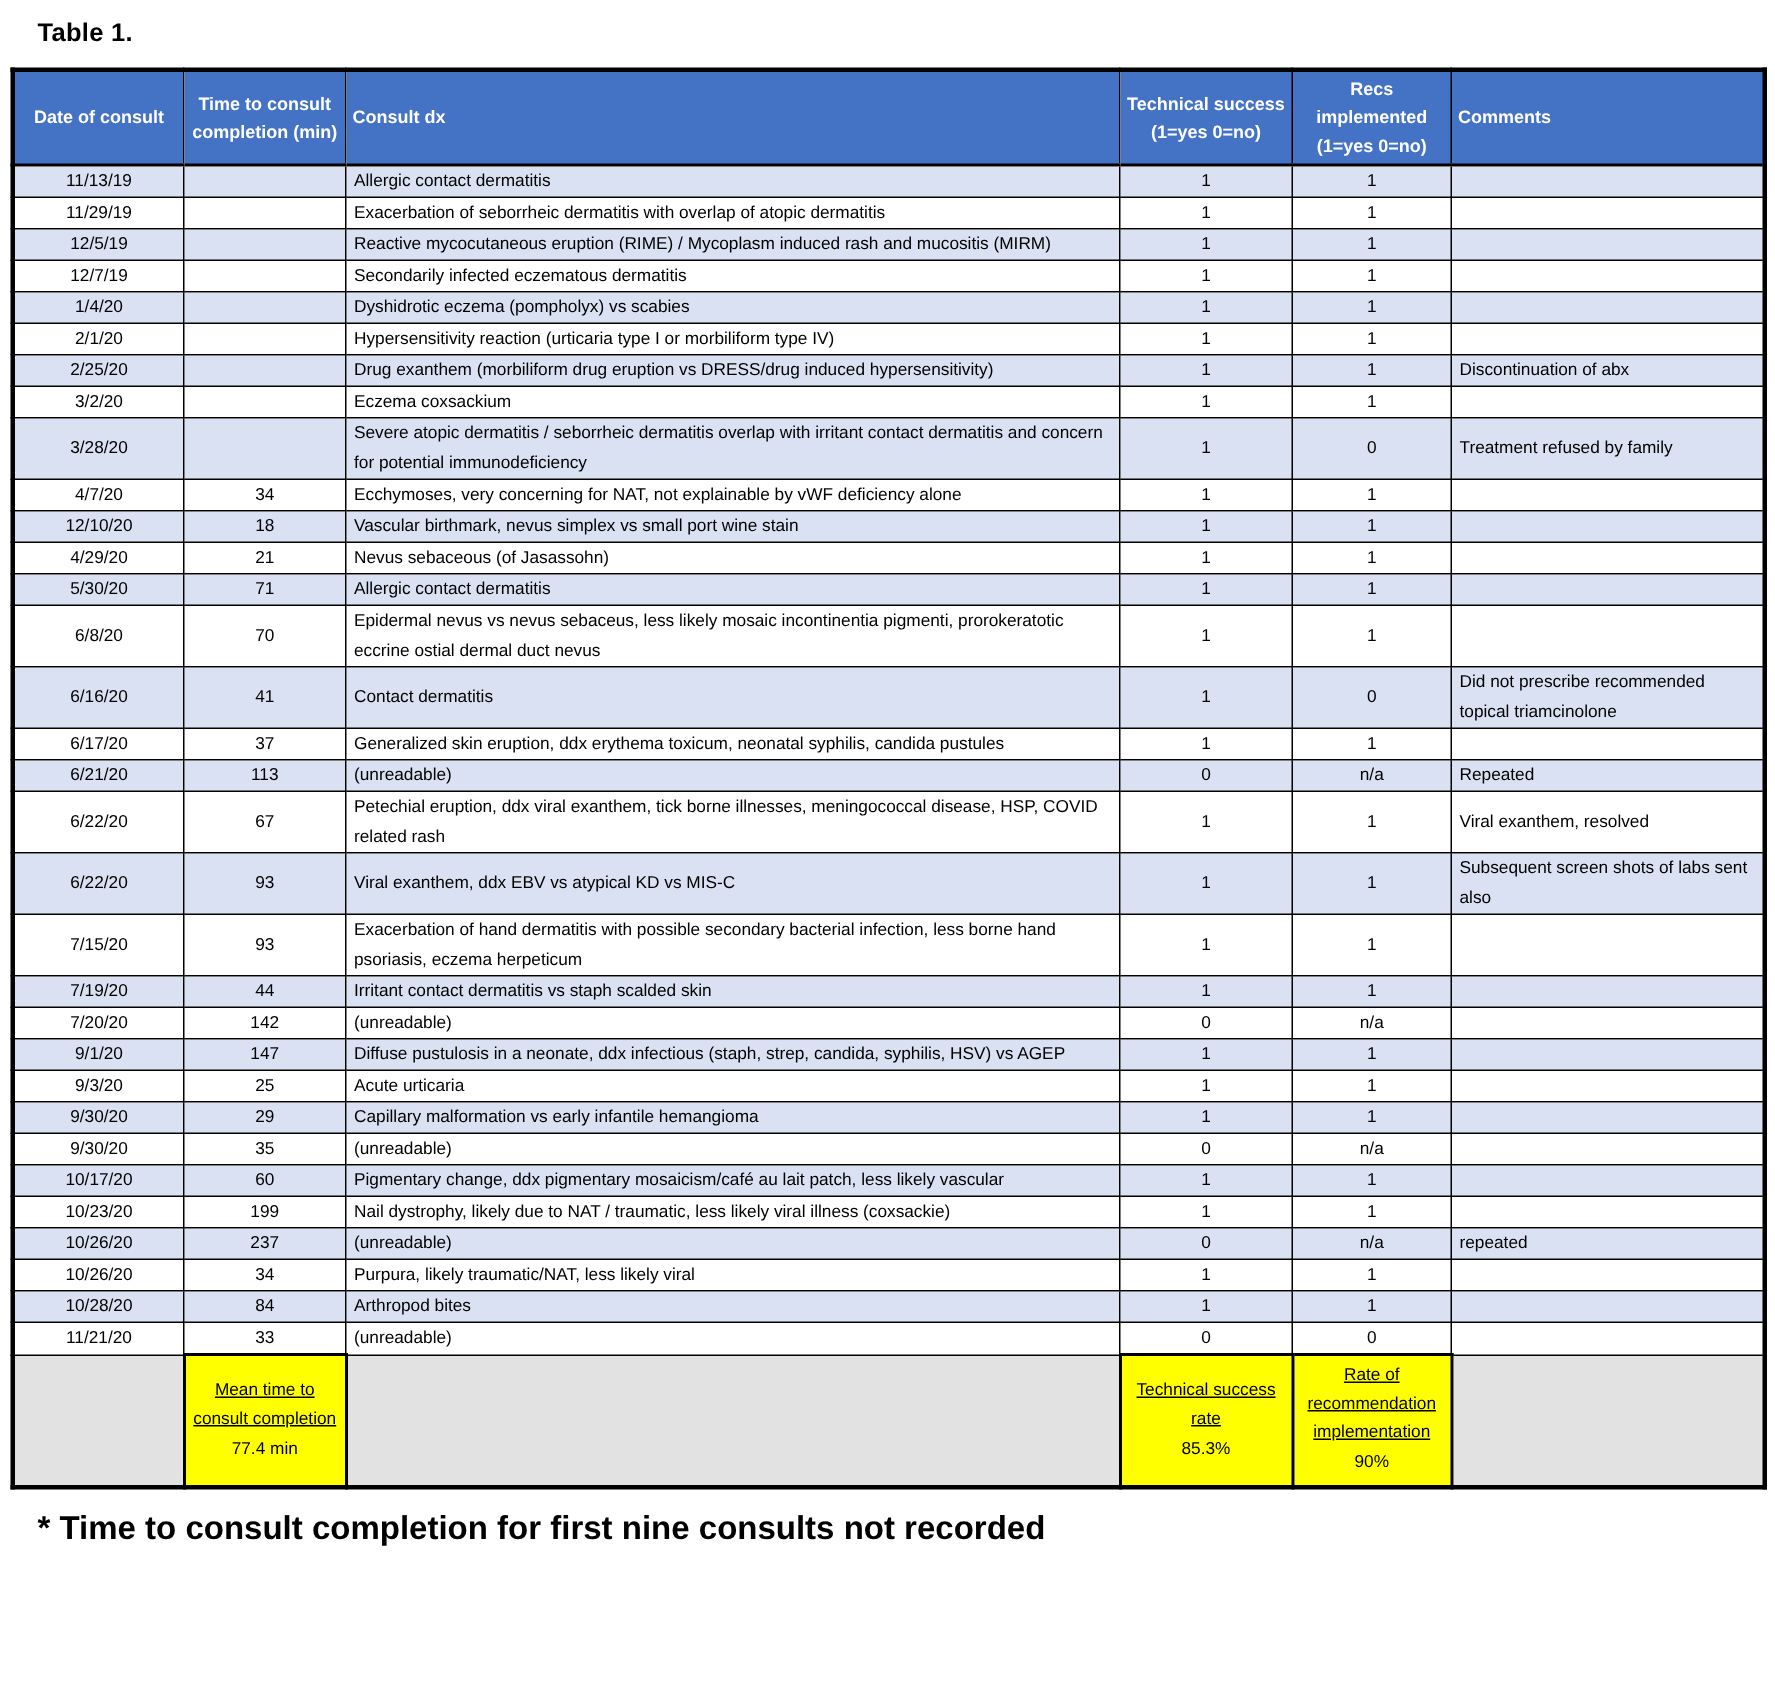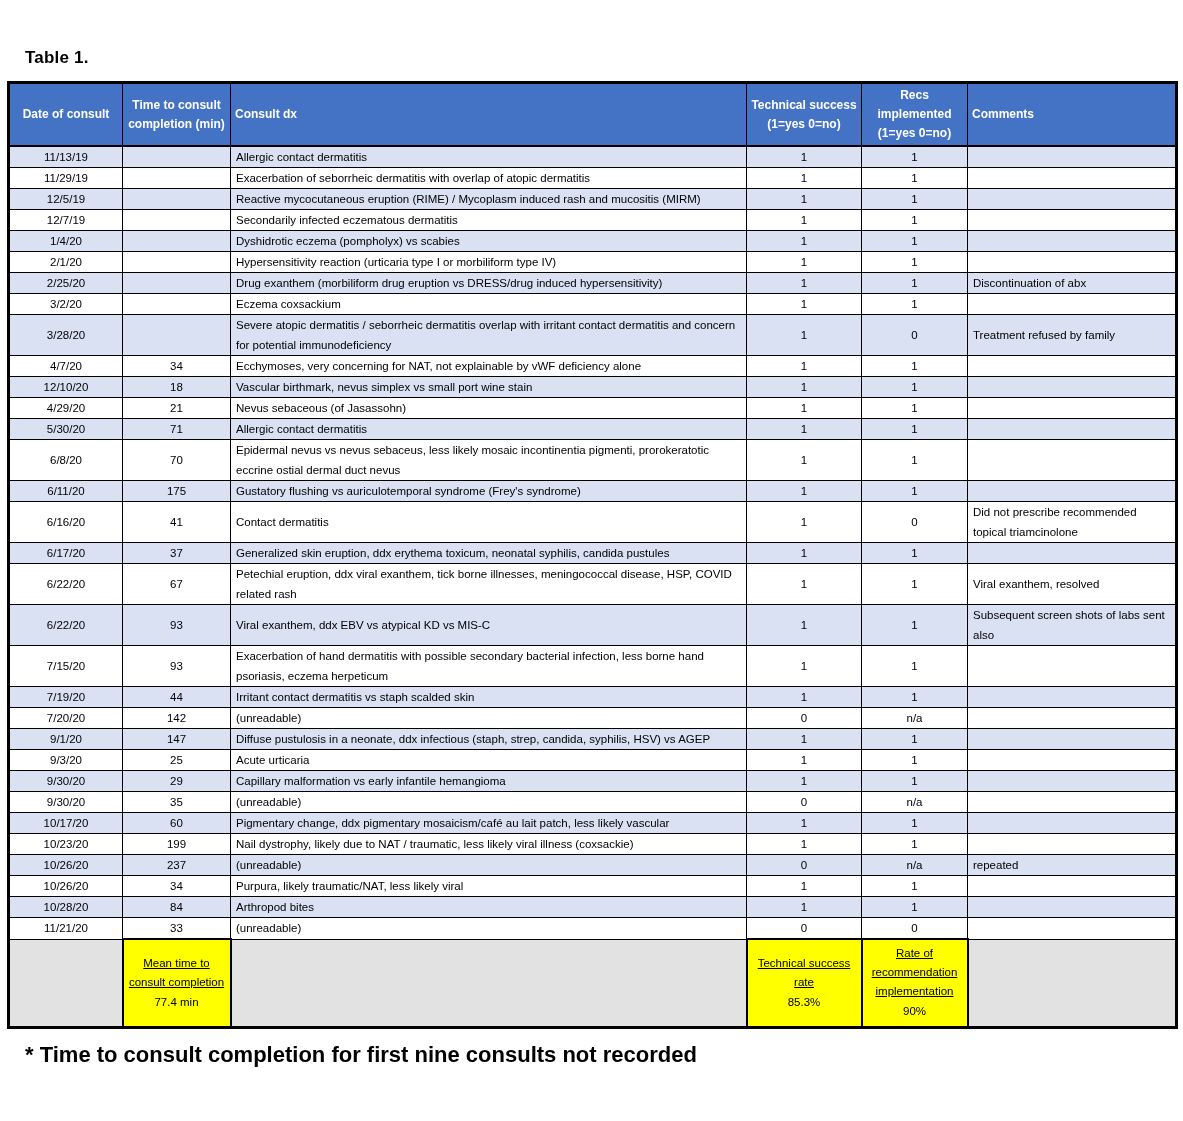--- a/index.html
+++ b/index.html
@@ -1,17 +1,17 @@
 <!DOCTYPE html>
 <html style="--header_bg: #4472C4; --row_alt: #D9E1F2; --summary_bg: #E2E2E2; --highlight: #FFFF00;"><head>
 <meta charset="utf-8">
 <style>
   html,body{margin:0;padding:0;background:#ffffff;color:#000;
     font-family:"Liberation Sans","DejaVu Sans",sans-serif;}
-  .page{width:975px;box-sizing:border-box;padding:8px 7px 6px 7px;margin-top:36px;}
+  .page{width:975px;box-sizing:border-box;padding:8px 7px 6px 7px;}
   .title{font-weight:bold;font-size:17px;padding:4px 0 13px 18px;letter-spacing:.2px;}
   table{border-collapse:collapse;table-layout:fixed;width:1168px;
     border:3px solid #000;}
   th,td{border:1px solid #000;box-sizing:border-box;overflow:hidden;}
   thead th{background:var(--header_bg,#4472C4);color:#fff;font-weight:bold;
     font-size:12px;line-height:19px;height:62px;padding:2px 4px;text-align:center;
     border-bottom:2px solid #000;vertical-align:middle;}
   tbody td{font-size:11.5px;line-height:20px;height:21px;padding:0 5px;
     vertical-align:middle;background:#fff;}
   tbody tr:nth-child(odd) td{background:var(--row_alt,#D9E1F2);}
@@ -156,42 +156,42 @@
         </tr>
         <tr>
           <td class="col-date">6/8/20</td>
           <td class="col-time">70</td>
           <td class="col-dx">Epidermal nevus vs nevus sebaceus, less likely mosaic incontinentia pigmenti, prorokeratotic eccrine ostial dermal duct nevus</td>
           <td class="col-tech">1</td>
           <td class="col-recs">1</td>
           <td class="col-comments"></td>
         </tr>
         <tr>
-          <td class="col-date">6/11/20</td>
-          <td class="col-time">175</td>
-          <td class="col-dx">Gustatory flushing vs auriculotemporal syndrome (Frey's syndrome)</td>
-          <td class="col-tech">1</td>
-          <td class="col-recs">1</td>
-          <td class="col-comments"></td>
-        </tr>
-        <tr>
           <td class="col-date">6/16/20</td>
           <td class="col-time">41</td>
           <td class="col-dx">Contact dermatitis</td>
           <td class="col-tech">1</td>
           <td class="col-recs">0</td>
           <td class="col-comments">Did not prescribe recommended topical triamcinolone</td>
         </tr>
         <tr>
           <td class="col-date">6/17/20</td>
           <td class="col-time">37</td>
           <td class="col-dx">Generalized skin eruption, ddx erythema toxicum, neonatal syphilis, candida pustules</td>
           <td class="col-tech">1</td>
           <td class="col-recs">1</td>
           <td class="col-comments"></td>
+        </tr>
+        <tr>
+          <td class="col-date">6/21/20</td>
+          <td class="col-time">113</td>
+          <td class="col-dx">(unreadable)</td>
+          <td class="col-tech">0</td>
+          <td class="col-recs">n/a</td>
+          <td class="col-comments">Repeated</td>
         </tr>
         <tr>
           <td class="col-date">6/22/20</td>
           <td class="col-time">67</td>
           <td class="col-dx">Petechial eruption, ddx viral exanthem, tick borne illnesses, meningococcal disease, HSP, COVID related rash</td>
           <td class="col-tech">1</td>
           <td class="col-recs">1</td>
           <td class="col-comments">Viral exanthem, resolved</td>
         </tr>
         <tr>

